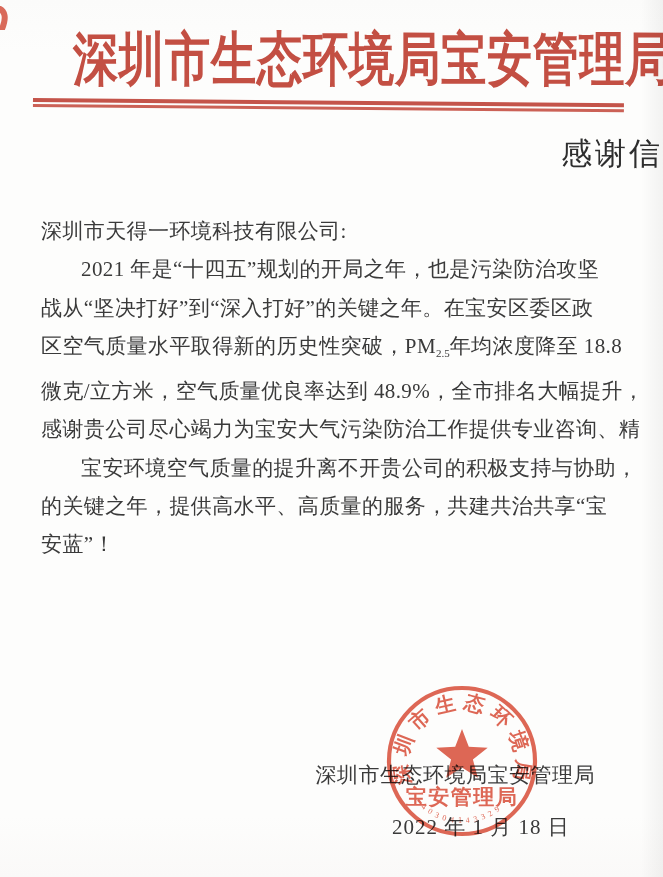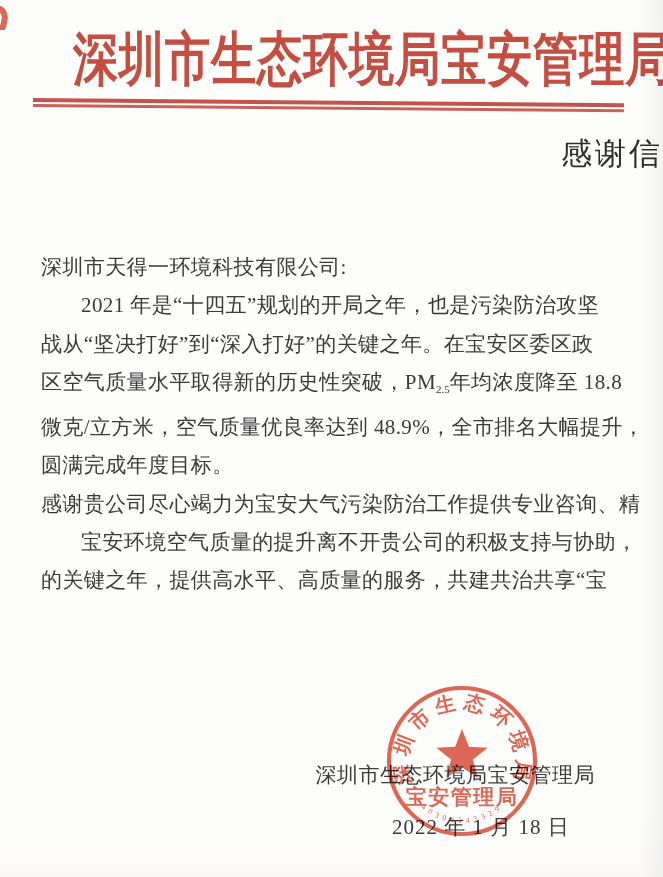--- a/index.html
+++ b/index.html
@@ -35,21 +35,20 @@
   .double-rule .gap{height:2.5px;}
   .double-rule .bar2{height:2.5px;background:#cb6156;}
   .doc-title{
     position:absolute;top:133px;left:0;width:663px;text-align:right;
     font-size:31px;font-weight:normal;color:#2e2e2e;letter-spacing:3px;
   }
   .body-text{
     position:absolute;top:212px;left:41px;width:586px;
     font-size:21px;line-height:38.3px;color:#3a3a3a;
     letter-spacing:0.4px;
-    margin-top:36px;
   }
   .body-line{white-space:nowrap;}
   .body-line.indent{text-indent:40px;}
   .body-line sub{font-size:11px;vertical-align:-4px;letter-spacing:0;}
   .sig-org{
     position:absolute;top:761px;right:68px;
     font-size:21px;color:#3a3a3a;letter-spacing:0.5px;white-space:nowrap;
   }
   .sig-date{
     position:absolute;top:813px;left:392px;
@@ -82,24 +81,24 @@
   </div>
 
   <div class="doc-title">感谢信</div>
 
   <div class="body-text" id="body-lines">
       <div class="body-line">深圳市天得一环境科技有限公司:</div>
       <div class="body-line indent">2021 年是“十四五”规划的开局之年，也是污染防治攻坚</div>
       <div class="body-line">战从“坚决打好”到“深入打好”的关键之年。在宝安区委区政</div>
       <div class="body-line">区空气质量水平取得新的历史性突破，PM<sub>2.5</sub>年均浓度降至 18.8</div>
       <div class="body-line">微克/立方米，空气质量优良率达到 48.9%，全市排名大幅提升，</div>
-      <div class="body-line">圆满完成年度目标。</div>
       <div class="body-line">感谢贵公司尽心竭力为宝安大气污染防治工作提供专业咨询、精</div>
       <div class="body-line indent">宝安环境空气质量的提升离不开贵公司的积极支持与协助，</div>
       <div class="body-line">的关键之年，提供高水平、高质量的服务，共建共治共享“宝</div>
+      <div class="body-line">安蓝”！</div>
     </div>
 
   <div class="sig-org">深圳市生态环境局宝安管理局</div>
   <div class="sig-date">2022 年 1 月 18 日</div>
 
   <svg class="seal" viewBox="0 0 170 170">
     <circle cx="85" cy="84" r="73" fill="none" stroke="#dd5c49" stroke-width="4.2"></circle>
     <defs>
       <path id="sealTopArc" d="M 35.2,107.0 A 54,54 0 1 1 134.8,107.0" fill="none"></path>
       <path id="sealBottomArc" d="M 26.7,105.2 A 62,62 0 0 0 143.3,105.2" fill="none"></path>

